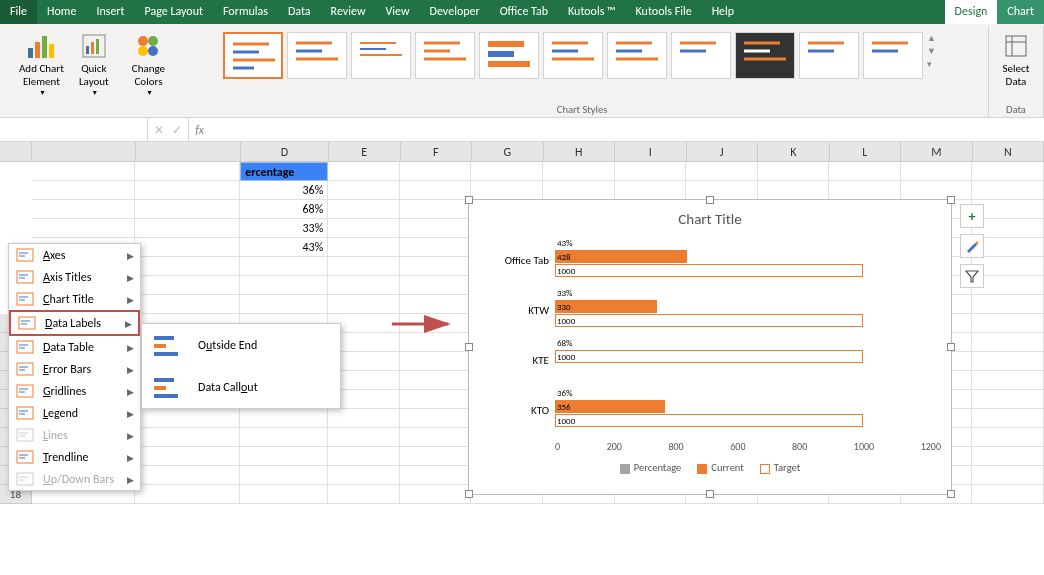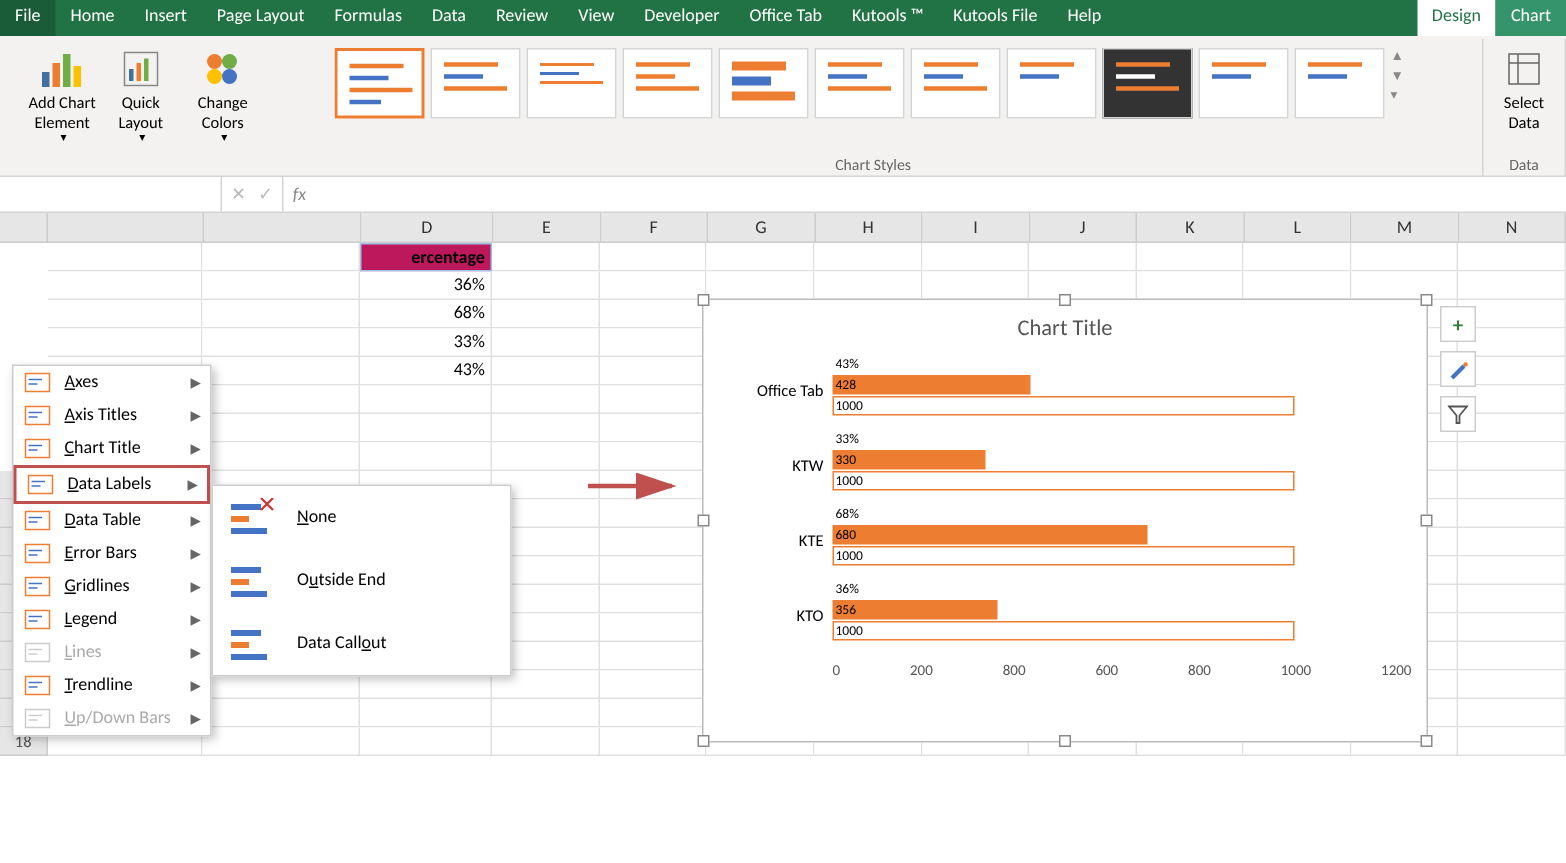--- a/index.html
+++ b/index.html
@@ -23,21 +23,21 @@
 .namebox{width:148px;border-right:1px solid #d4d4d4;padding:0 6px;height:100%;display:flex;align-items:center}
 .fxctl{padding:0 6px;color:#999;border-right:1px solid #d4d4d4;height:100%;display:flex;align-items:center;gap:8px}
 .fxicon{font-style:italic;color:#888;padding:0 6px}
 .sheet{position:relative}
 .colhdr{display:flex;height:20px}
 .rowhdr{width:35px;background:#e6e6e6;border-right:1px solid #ccc;border-bottom:1px solid #ccc;font-size:11px;display:flex;align-items:center;justify-content:center}
 .ch{width:78px;background:#e6e6e6;border-right:1px solid #ccc;border-bottom:1px solid #ccc;text-align:center;font-size:12px;line-height:20px;color:#333}
 .row{display:flex;height:19px}
 .rh{width:35px;background:#e6e6e6;border-right:1px solid #ccc;border-bottom:1px solid #ccc;text-align:center;font-size:11px;line-height:19px;color:#555}
 .cell{width:78px;border-right:1px solid #e0e0e0;border-bottom:1px solid #e0e0e0;padding:0 4px;font-size:12px;line-height:19px;text-align:right;background:#fff}
-.cell.hdr{background:#be185d;font-weight:bold;text-align:right;border:1px solid #9bc2e6}
+.cell.hdr{background:#3b82f6;font-weight:bold;text-align:left;border:1px solid #9bc2e6}
 .menu{position:absolute;background:#fff;border:1px solid #ccc;box-shadow:2px 2px 6px rgba(0,0,0,.25);z-index:100;font-size:12px}
 .menu1{left:8px;top:101px;width:133px}
 .menu1 .mi{display:flex;align-items:center;gap:8px;padding:3px 6px;cursor:pointer;position:relative}
 .menu1 .mi.hl{border:2px solid #c0504d}
 .menu1 .mi.disabled{color:#aaa}
 .menu1 .mi .ico{width:20px;height:16px;display:flex;align-items:center;justify-content:center}
 .menu1 .mi .arr{margin-left:auto;font-size:9px;color:#666}
 .menu2{left:141px;top:181px;width:200px}
 .menu2 .mi2{display:flex;align-items:center;gap:14px;padding:8px 10px;cursor:pointer}
 .menu2 .mi2.hl{border:2px solid #c0504d;background:#f5f5f5}
@@ -669,32 +669,20 @@
       </div>
 </div>
 <div class="menu menu2">
 <div id="menu2-items">
         <div class="mi2">
           <span class="ico2">
             <svg width="32" height="26">
               <line x1="2" y1="6" x2="22" y2="6" stroke="#4472c4" stroke-width="4"></line>
               <line x1="2" y1="14" x2="14" y2="14" stroke="#ed7d31" stroke-width="4"></line>
               <line x1="2" y1="22" x2="26" y2="22" stroke="#4472c4" stroke-width="4"></line>
-              <line x1="22" y1="0" x2="30" y2="8" stroke="#c33" stroke-width="1.5"></line>
-              <line x1="30" y1="0" x2="22" y2="8" stroke="#c33" stroke-width="1.5"></line>
-            </svg>
-          </span>
-          <span><span class="u">N</span>one</span>
-        </div>
-        <div class="mi2">
-          <span class="ico2">
-            <svg width="32" height="26">
-              <line x1="2" y1="6" x2="22" y2="6" stroke="#4472c4" stroke-width="4"></line>
-              <line x1="2" y1="14" x2="14" y2="14" stroke="#ed7d31" stroke-width="4"></line>
-              <line x1="2" y1="22" x2="26" y2="22" stroke="#4472c4" stroke-width="4"></line>
             </svg>
           </span>
           <span>O<span class="u">u</span>tside End</span>
         </div>
         <div class="mi2">
           <span class="ico2">
             <svg width="32" height="26">
               <line x1="2" y1="6" x2="22" y2="6" stroke="#4472c4" stroke-width="4"></line>
               <line x1="2" y1="14" x2="14" y2="14" stroke="#ed7d31" stroke-width="4"></line>
               <line x1="2" y1="22" x2="26" y2="22" stroke="#4472c4" stroke-width="4"></line>
@@ -754,24 +742,20 @@
             <div class="bar target" style="width: 308.333px;"></div>
             <div class="bar-lbl">1000</div>
           </div>
         </div>
         <div class="cat">
           <div class="cat-label">KTE</div>
           <div class="bar-row">
             <div class="bar-lbl">68%</div>
           </div>
           <div class="bar-row">
-            <div class="bar current" style="width: 209.667px;"></div>
-            <div class="bar-lbl">680</div>
-          </div>
-          <div class="bar-row">
             <div class="bar target" style="width: 308.333px;"></div>
             <div class="bar-lbl">1000</div>
           </div>
         </div>
         <div class="cat">
           <div class="cat-label">KTO</div>
           <div class="bar-row">
             <div class="bar-lbl">36%</div>
           </div>
           <div class="bar-row">
@@ -786,20 +770,25 @@
       </div>
 <div class="xaxis" id="xaxis">
         <span>0</span>
         <span>200</span>
         <span>800</span>
         <span>600</span>
         <span>800</span>
         <span>1000</span>
         <span>1200</span>
       </div>
+<div class="legend">
+<span><span class="lg-sw" style="background:#a5a5a5"></span><span>Percentage</span></span>
+<span><span class="lg-sw" style="background:#ed7d31"></span><span>Current</span></span>
+<span><span class="lg-sw" style="border:1px solid #ed7d31"></span><span>Target</span></span>
+</div>
 </div>
 
 <div class="sidebtns">
 <div class="sbtn" style="color:#2e7d32;font-weight:bold">+</div>
 <div class="sbtn">
         <svg width="14" height="14">
           <path d="M2 12 L10 4 L12 6 L4 14 Z" fill="#4472c4"></path>
           <circle cx="12" cy="4" r="1.5" fill="#ed7d31"></circle>
         </svg>
       </div>

